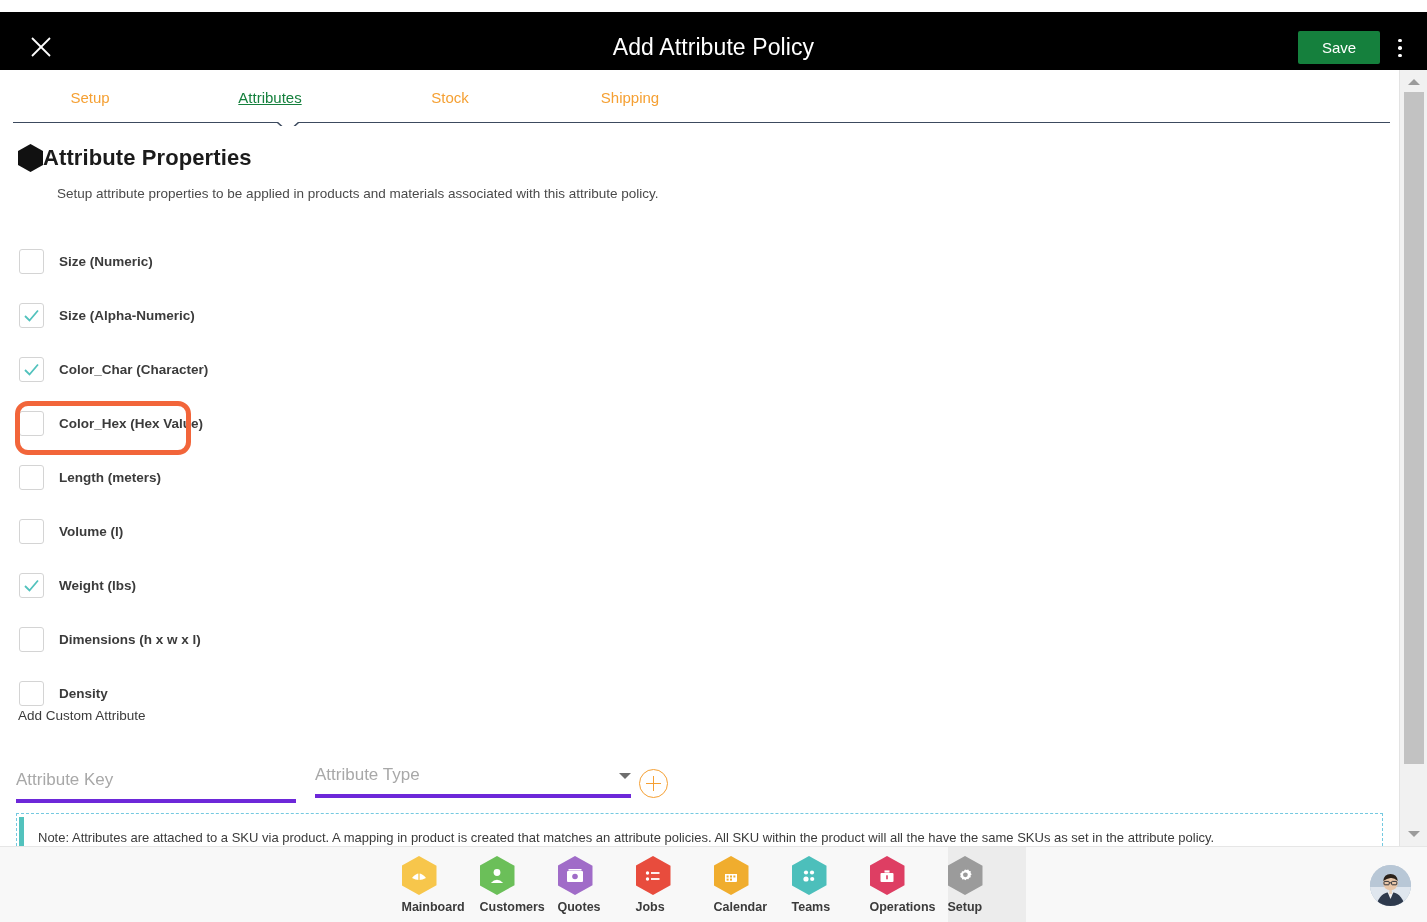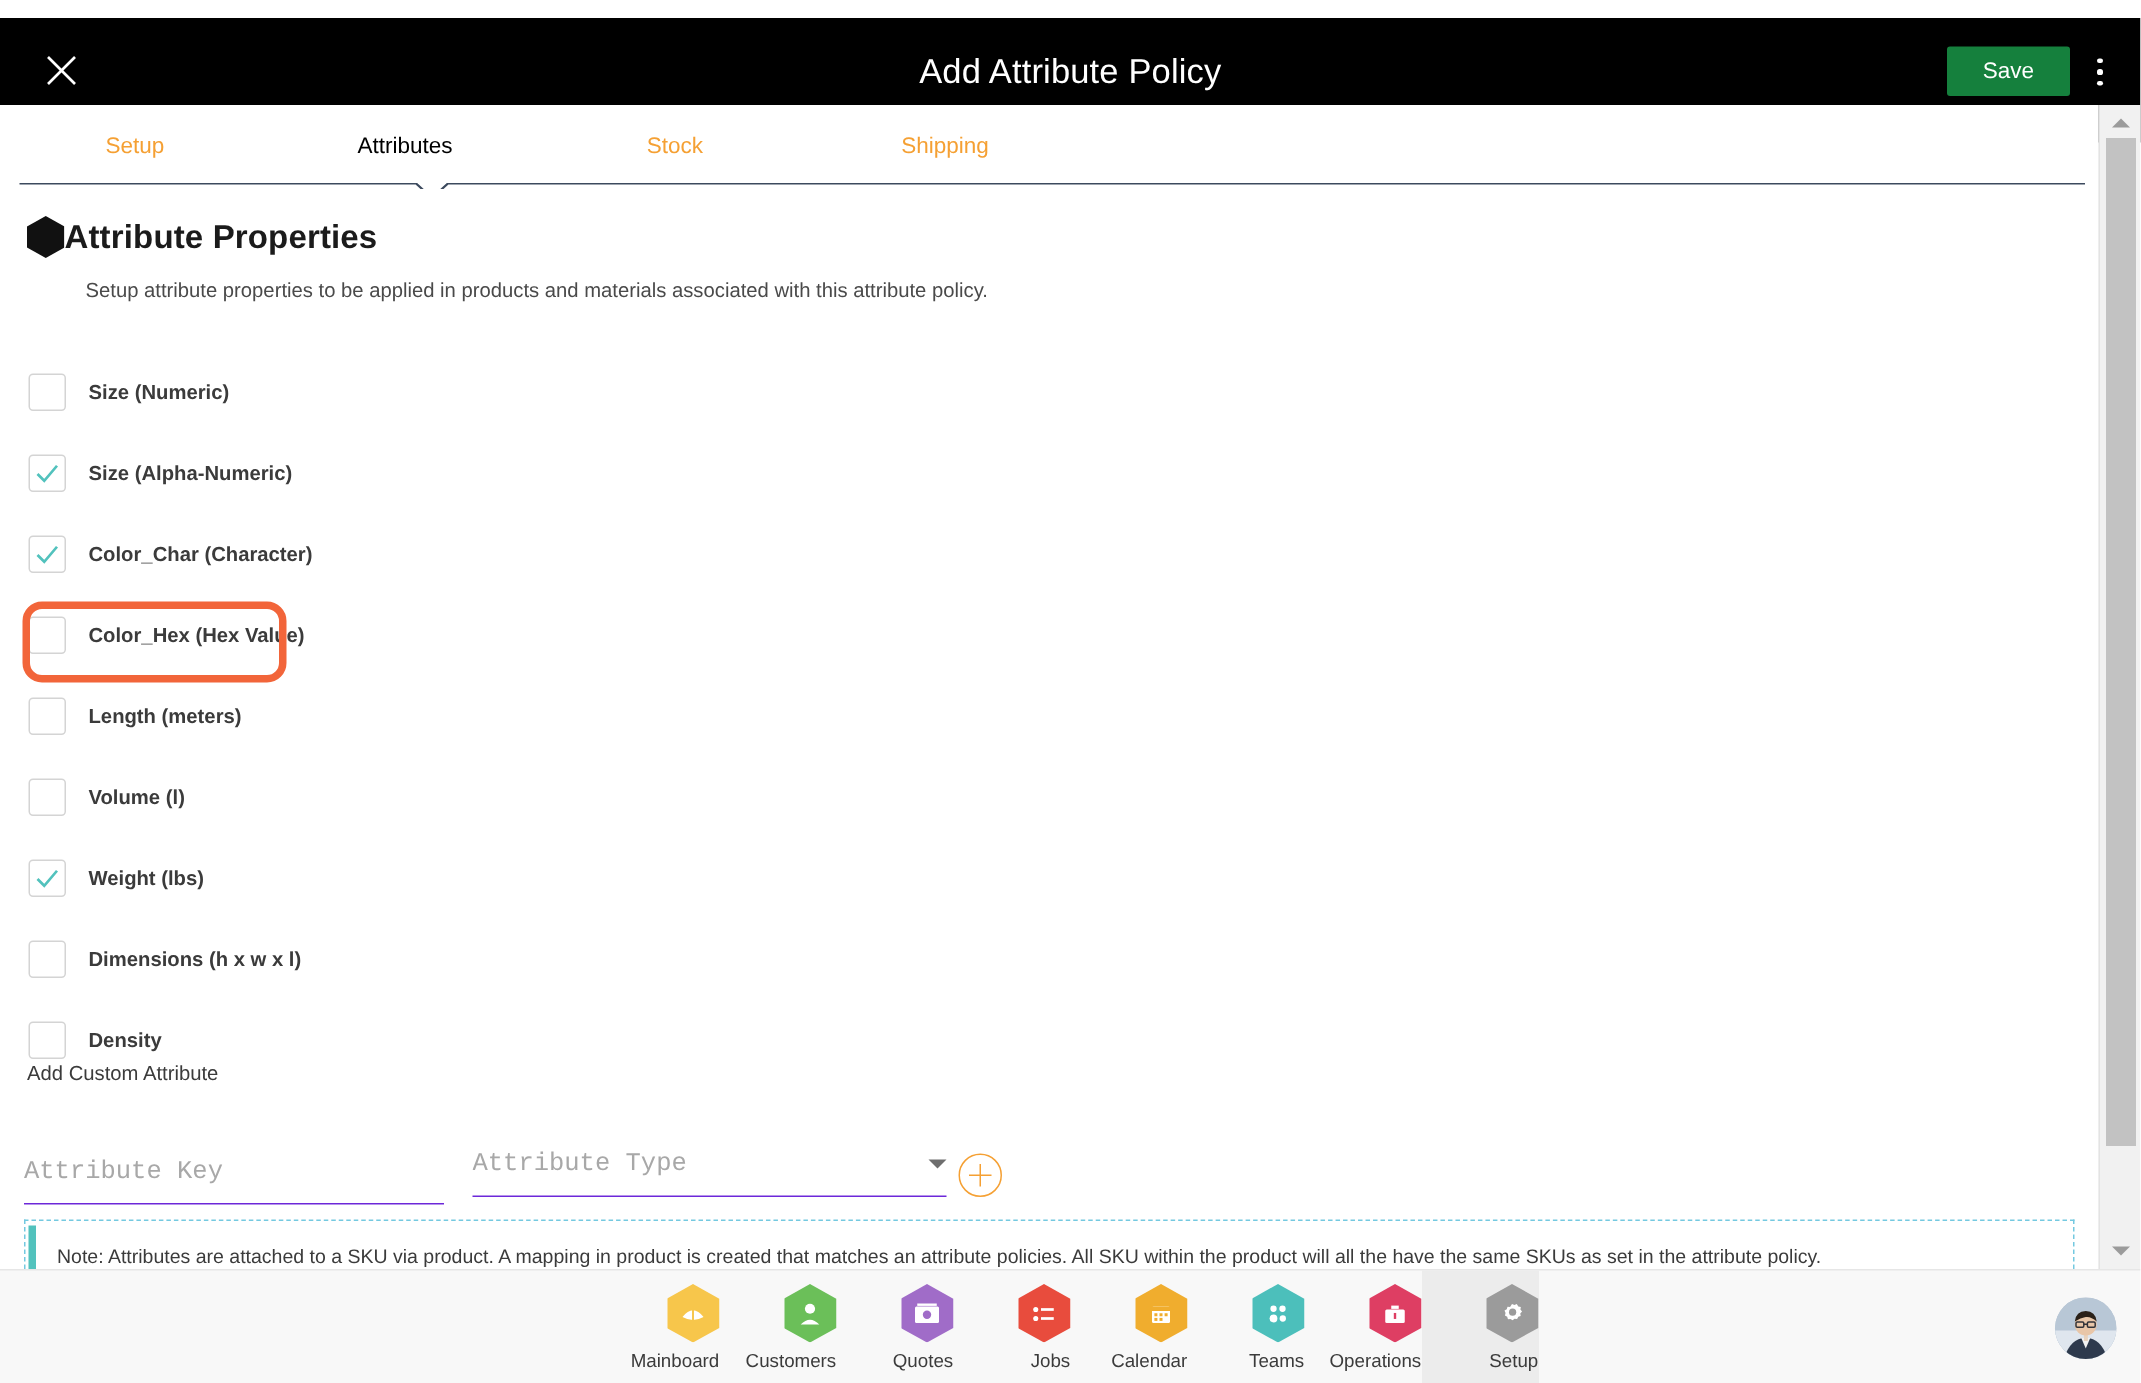--- a/index.html
+++ b/index.html
@@ -75,21 +75,21 @@
     display: flex;
   }
   .tab {
     width: 180px; height: 54px;
     display: flex; align-items: center; justify-content: center;
     font-size: 15px;
     color: #F5A033;
     cursor: pointer;
     user-select: none;
   }
-  .tab.active { color: #000000; }
+  .tab.active { color: #15803d; text-decoration: underline; }
   .tabs-rule {
     position: absolute; left: 13px; top: 52px;
     width: 1377px; height: 0;
     border-top: 1.5px solid #3c4a5e;
   }
   .tab-notch {
     position: absolute; top: 52px; left: 277px;
     width: 22px; height: 11px;
     overflow: hidden;
   }
@@ -158,23 +158,23 @@
   .add-custom {
     position: absolute; top: 582px; left: 18px;
     font-size: 13.5px; color: #3b3b3b;
   }
 
   .custom-form { position: absolute; top: 625px; left: 16px; width: 680px; height: 60px; }
   .fld {
     position: absolute; top: 0;
     height: 42px;
     border: none;
-    border-bottom: 1px solid #6d28d9;
+    border-bottom: 4px solid #6d28d9;
     background: transparent;
-    font-family: Liberation Mono, monospace;
+    font-family: Liberation Sans, sans-serif;
     font-size: 17px;
     color: #3b3b3b;
     outline: none;
   }
   .fld::placeholder { color: #a8a8a8; }
   .fld-key { left: 0; width: 280px; top: 10px; }
   .fld-type {
     left: 299px; width: 316px; top: 5px;
     cursor: pointer;
   }
@@ -254,24 +254,25 @@
     border-top: 1px solid #e6e6e6;
   }
   .nav-items {
     position: absolute; left: 0; right: 0; top: 0;
     height: 76px;
     display: flex; align-items: center; justify-content: center;
     gap: 0px;
   }
   .nav-item {
     width: 78px; height: 76px;
-    display: flex; flex-direction: column; align-items: flex-end; justify-content: center;
+    display: flex; flex-direction: column; align-items: flex-start; justify-content: center;
     gap: 5px;
     cursor: pointer;
     user-select: none;
+    font-weight: bold;
   }
   .nav-item.active { background: #ececec; }
   .nav-hex {
     width: 35px; height: 39px;
     clip-path: polygon(50% 0%, 100% 25%, 100% 75%, 50% 100%, 0% 75%, 0% 25%);
     display: flex; align-items: center; justify-content: center;
   }
   .nav-hex svg { display: block; }
   .nav-label { font-size: 12.5px; color: #3b3b3b; }
   .avatar {

